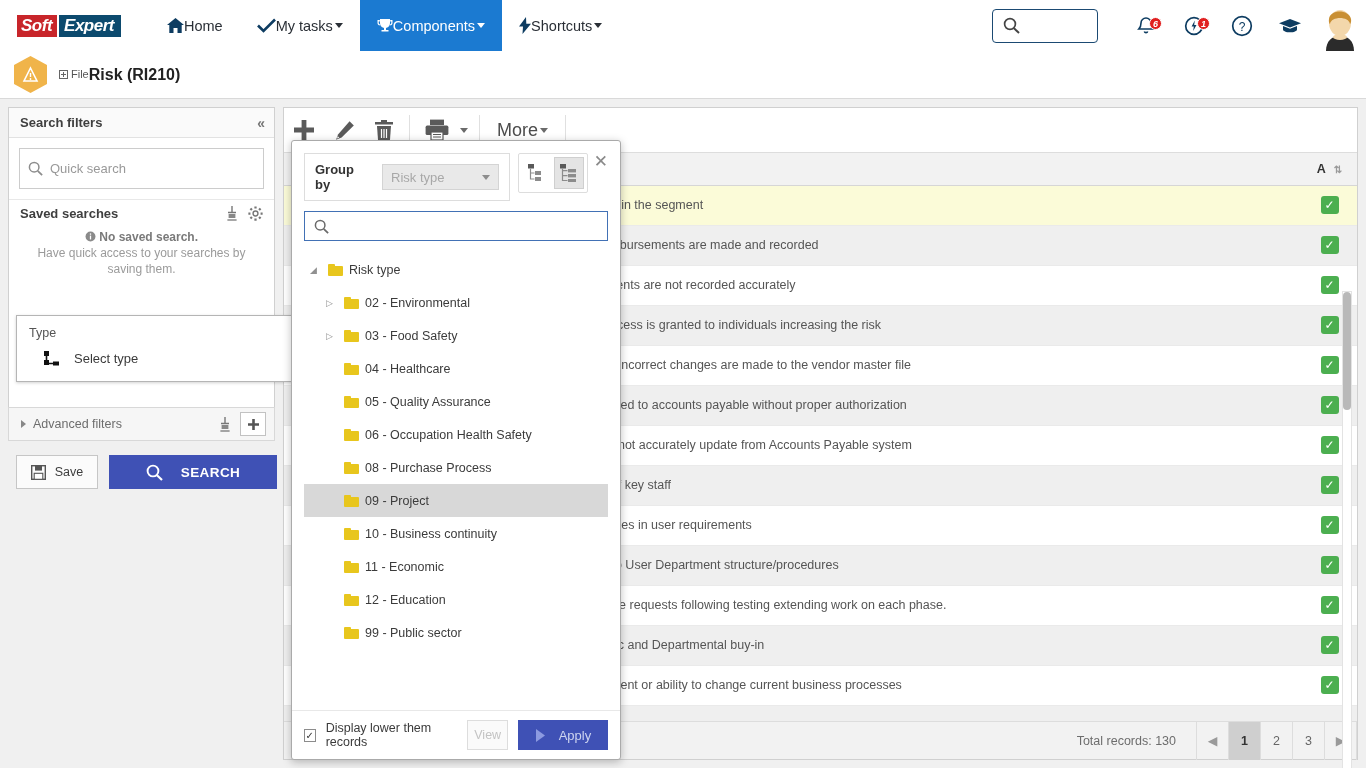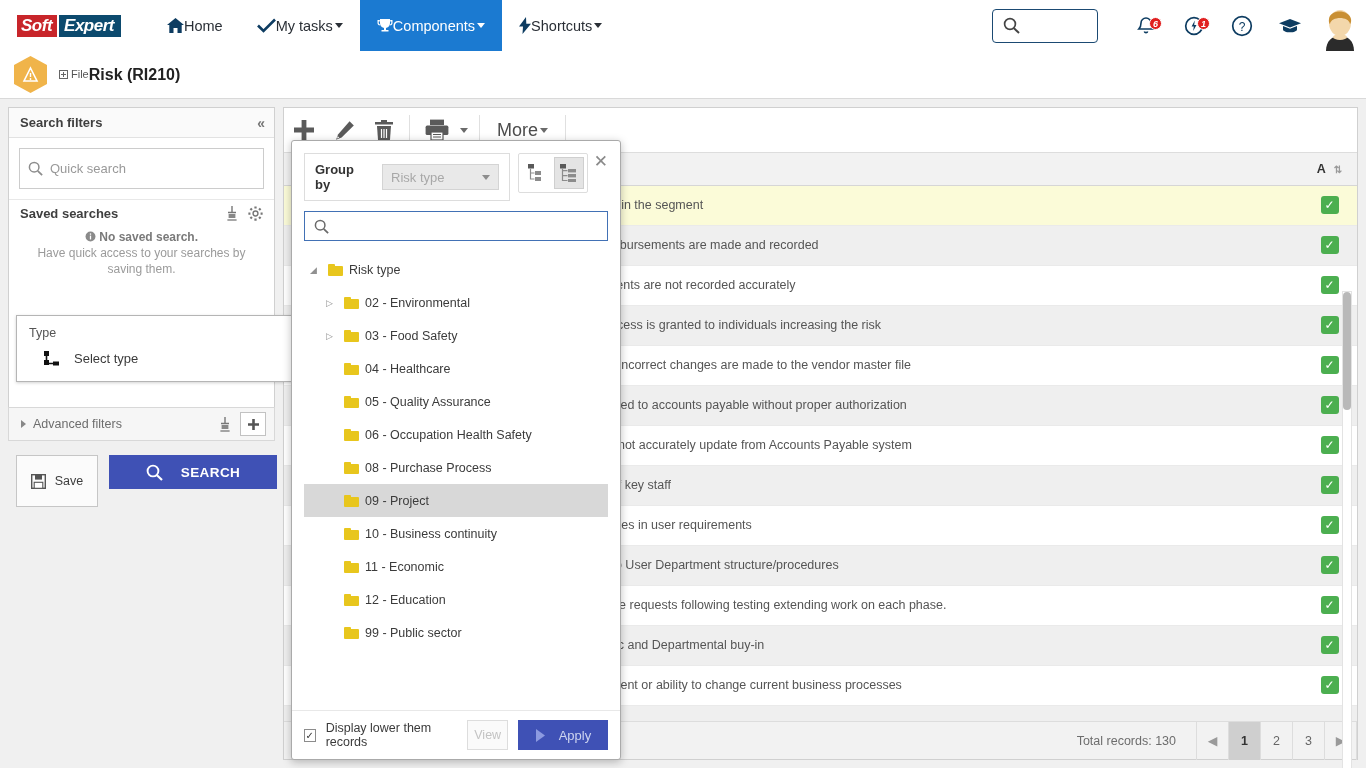--- a/index.html
+++ b/index.html
@@ -97,21 +97,21 @@
     display:flex; align-items:center; padding:0 8px 0 12px; color:#6d6d6d;
     font-size:12.5px; position:absolute; left:0; top:300px; width:267px;
   }
   .advfilters .tri { width:0;height:0;border-top:4px solid transparent;
       border-bottom:4px solid transparent;border-left:5px solid #888; margin-right:7px;}
   .advtools{ margin-left:auto; display:flex; align-items:center; gap:8px;}
   .plusbtn { width:26px;height:24px;border:1px solid #c2c2c2;background:#fff;
              display:flex;align-items:center;justify-content:center; cursor:pointer;}
 
   .actionrow { position:absolute; left:8px; top:348px; display:flex; gap:11px; }
-  .savebtn { width:82px;height:52px;border:1px solid #c6c6c6;background:#fbfbfb;
+  .savebtn { width:82px;height:34px;border:1px solid #c6c6c6;background:#fbfbfb;
              display:flex;align-items:center;justify-content:center;gap:9px;
              font-size:12.5px;color:#3d3d3d;cursor:pointer;}
   .searchbtn { width:168px;height:34px;background:#3f51b5;color:#fff;
                display:flex;align-items:center;justify-content:center;gap:18px;
                font-weight:bold;font-size:13.5px;letter-spacing:.4px;cursor:pointer;}
 
   
   .rightcol { flex:1; background:#fff; border:1px solid #d0d0d0; display:flex;
               flex-direction:column; position:relative; }
   .toolbar { height:45px; border-bottom:1px solid #ddd; display:flex; align-items:stretch; }

